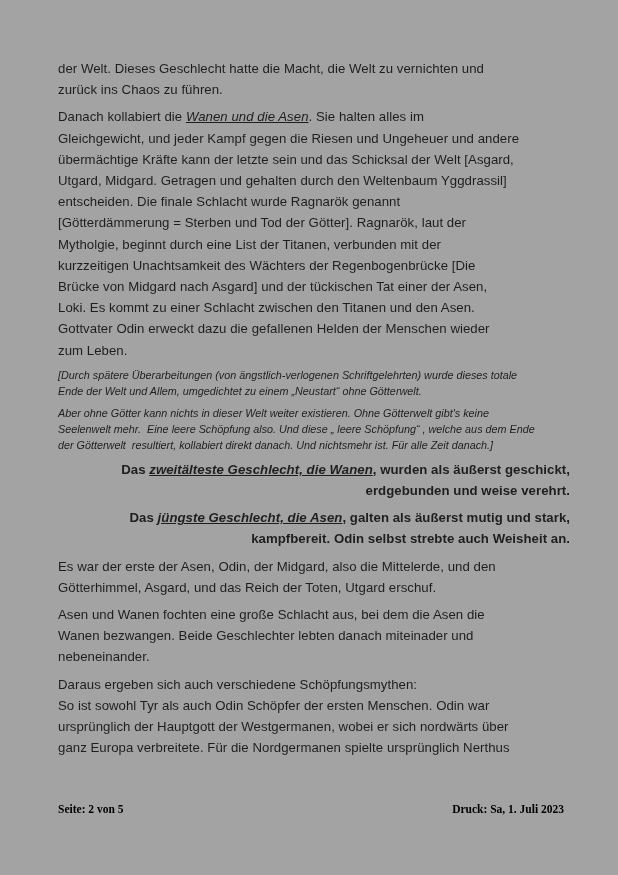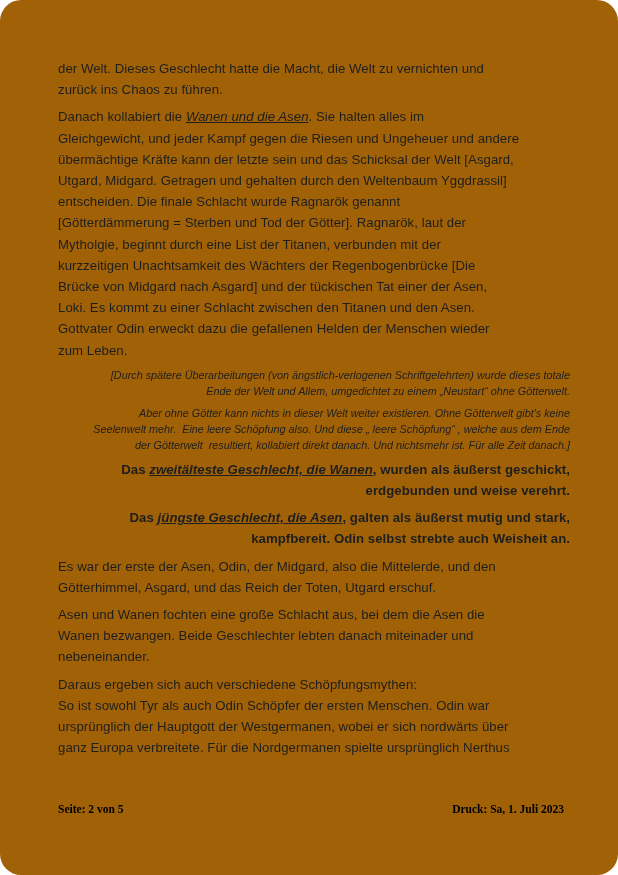--- a/index.html
+++ b/index.html
@@ -11,22 +11,21 @@
     height: 875px;
     background: #ffffff;
     position: relative;
     overflow: hidden;
     font-family: "Liberation Sans", sans-serif;
     color: #1e1e1e;
   }
   .page {
     position: absolute;
     inset: 0;
-    background: #a16207;
-    border-radius: 21px;
+    background: #a3a3a3;
   }
   .content {
     position: absolute;
     left: 58px;
     top: 58px;
     width: 512px;
   }
   p.body-par {
     margin: 0 0 6px 0;
     font-size: 13.2px;
@@ -37,21 +36,20 @@
   p.body-par.bold {
     font-weight: bold;
     text-align: right;
   }
   p.note-par {
     margin: 0 0 6px 0;
     font-size: 10.8px;
     line-height: 16px;
     font-style: italic;
     white-space: pre-wrap;
-    text-align: right;
   }
   .iu {
     font-style: italic;
     text-decoration: underline;
   }
   .footer {
     position: absolute;
     left: 58px;
     top: 803px;
     width: 506px;

